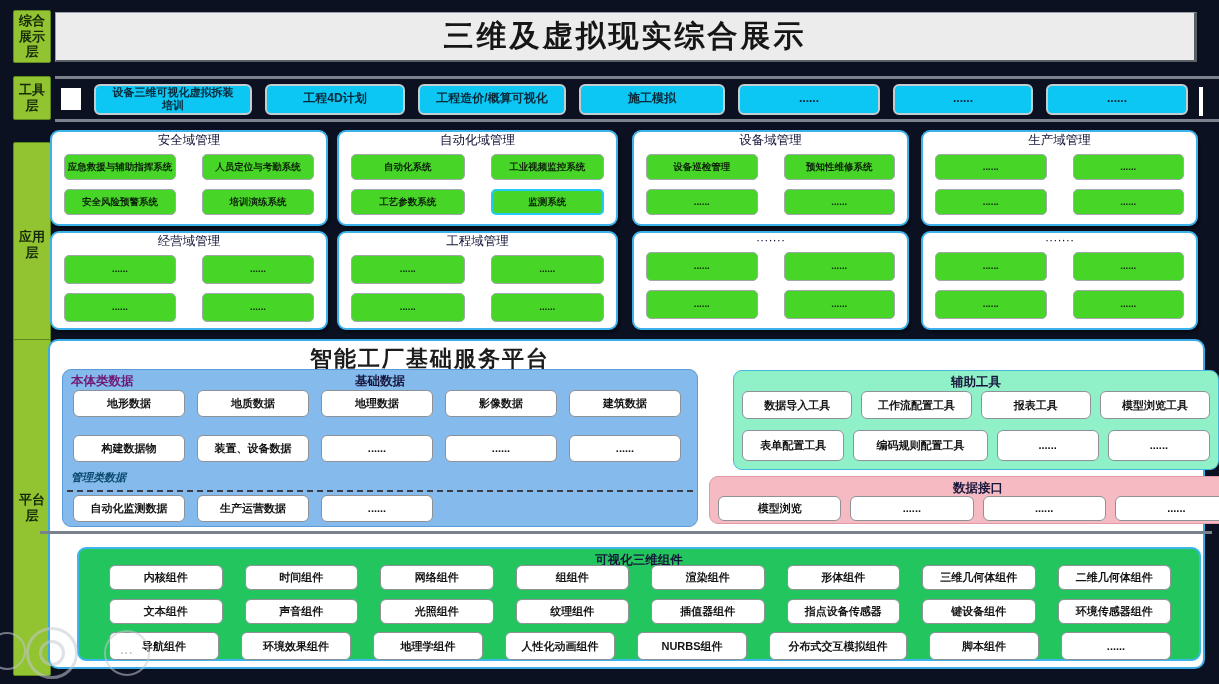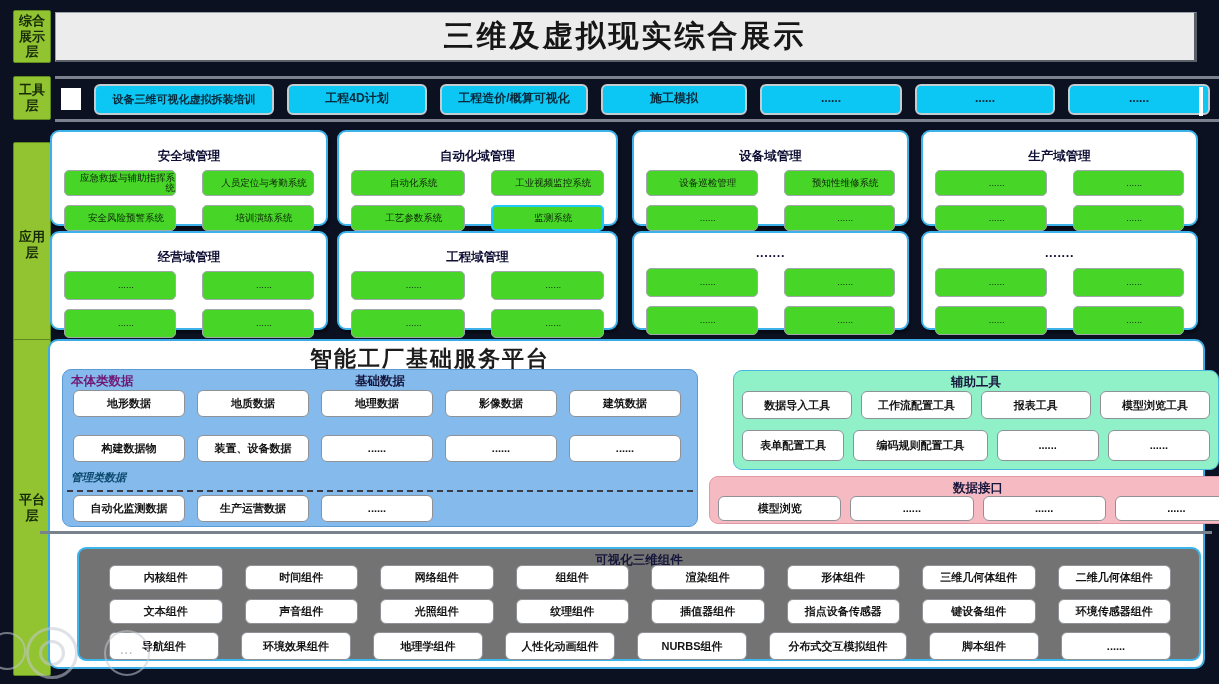--- a/index.html
+++ b/index.html
@@ -21,57 +21,57 @@
     color:#161616;letter-spacing:3px;}
   
   .tool-strip{position:absolute;left:55px;top:76px;width:1164px;height:46px;box-sizing:border-box;
     border-top:3px solid #7b828d;border-bottom:3px solid #7b828d;display:flex;align-items:center;
     gap:13px;padding-left:6px;}
   .tool-square{width:20px;height:22px;background:#ffffff;flex:0 0 auto;}
   .tool-btns{display:flex;gap:13px;align-items:center;}
   .btn-cyan{background:#0cc6f3;border:2px solid #c3ccd1;border-radius:6px;color:#08293a;
     font-weight:bold;font-size:12px;line-height:1.15;display:flex;align-items:center;justify-content:center;
     text-align:center;height:31px;box-sizing:border-box;padding:0 6px;}
-  .tool-btns .btn-cyan:nth-child(1){width:180px;font-size:11px;padding:0 12px;}
+  .tool-btns .btn-cyan:nth-child(1){width:158px;font-size:11px;padding:0 12px;}
   .tool-btns .btn-cyan:nth-child(2){width:140px;}
   .tool-btns .btn-cyan:nth-child(3){width:148px;}
   .tool-btns .btn-cyan:nth-child(4){width:146px;}
   .tool-btns .btn-cyan:nth-child(5){width:142px;}
   .tool-btns .btn-cyan:nth-child(6){width:140px;}
   .tool-btns .btn-cyan:nth-child(7){width:142px;}
   .tool-endbar{position:absolute;right:16px;top:8px;width:4px;height:29px;background:#fff;}
   
   .group{position:absolute;background:#ffffff;border:2px solid #3db2ea;border-radius:9px;
     box-sizing:border-box;box-shadow:2px 3px 2px rgba(0,0,0,0.35);}
   .g1{left:50px;top:130px;width:278px;height:96px;}
   .g2{left:337px;top:130px;width:281px;height:96px;}
   .g3{left:632px;top:130px;width:277px;height:96px;}
   .g4{left:921px;top:130px;width:277px;height:96px;}
   .g5{left:50px;top:231px;width:278px;height:99px;}
   .g6{left:337px;top:231px;width:281px;height:99px;}
   .g7{left:632px;top:231px;width:277px;height:99px;}
   .g8{left:921px;top:231px;width:277px;height:99px;}
-  .group-title{text-align:center;font-weight:bold;font-size:12.5px;color:#0f0f35;padding-top:16px;}
+  .group-title{text-align:center;font-weight:normal;font-size:12.5px;color:#0f0f35;padding-top:0;}
   .btn-grid{display:grid;grid-template-columns:1fr 1fr;gap:9px 26px;padding:5px 12px 0;}
   .btn-green{background:#47d528;border:1px solid #a0a8ab;border-radius:5px;font-size:9.5px;
-    font-weight:normal;color:#0c2208;display:flex;align-items:center;justify-content:center;
-    text-align:right;height:26px;box-sizing:border-box;line-height:1.1;padding-left:12px;}
+    font-weight:bold;color:#0c2208;display:flex;align-items:center;justify-content:center;
+    text-align:right;height:26px;box-sizing:border-box;line-height:1.1;}
   .g5 .btn-green,.g6 .btn-green,.g7 .btn-green,.g8 .btn-green{height:29px;}
   .btn-green.hl{border:2px solid #22c8f8;}
   
   .platform-outer{position:absolute;left:48px;top:339px;width:1157px;height:330px;background:#ffffff;
     border:2px solid #3aabe5;border-radius:10px;box-sizing:border-box;}
   .platform-title{position:absolute;left:80px;top:3px;width:600px;text-align:center;
     font-family:"Liberation Serif","DejaVu Serif",serif;font-size:22px;font-weight:600;color:#1c1c1c;
     letter-spacing:2px;}
   .pbox{position:absolute;border-radius:9px;box-sizing:border-box;}
   .box-blue{left:12px;top:28px;width:636px;height:158px;background:#84baec;border:1px solid #5a9bd6;}
   .box-green{left:659px;top:29px;width:486px;height:100px;background:#90f0c8;border:1px solid #46b8e0;margin-left:24px;}
   .box-pink{left:659px;top:135px;width:538px;height:48px;background:#f6bac2;border:1px solid #e09aa6;}
-  .box-yellow{left:27px;top:206px;width:1124px;height:114px;background:#737373;border:2px solid #3db6ec;}
+  .box-yellow{left:27px;top:206px;width:1124px;height:114px;background:#22c55e;border:2px solid #3db6ec;}
   .corner-label{position:absolute;left:8px;top:3px;font-weight:bold;font-size:12.5px;color:#701a75;}
   .center-label{position:absolute;left:0;right:0;top:3px;text-align:center;font-weight:bold;
     font-size:12.5px;color:#16163c;}
   .mgmt-label{position:absolute;left:8px;top:100px;font-weight:bold;font-size:11px;color:#0c4a6e;font-style:italic;}
   .dashed{position:absolute;left:4px;right:4px;top:120px;border-top:2px dashed #3c3c46;}
   .wrow{position:absolute;display:flex;}
   .btn-white{background:#ffffff;border:1px solid #8e9296;border-radius:6px;font-size:11px;
     font-weight:bold;color:#141414;display:flex;align-items:center;justify-content:center;
     text-align:center;line-height:1.1;box-sizing:border-box;}
   .b-r1{left:10px;right:10px;top:20px;gap:12px;}

